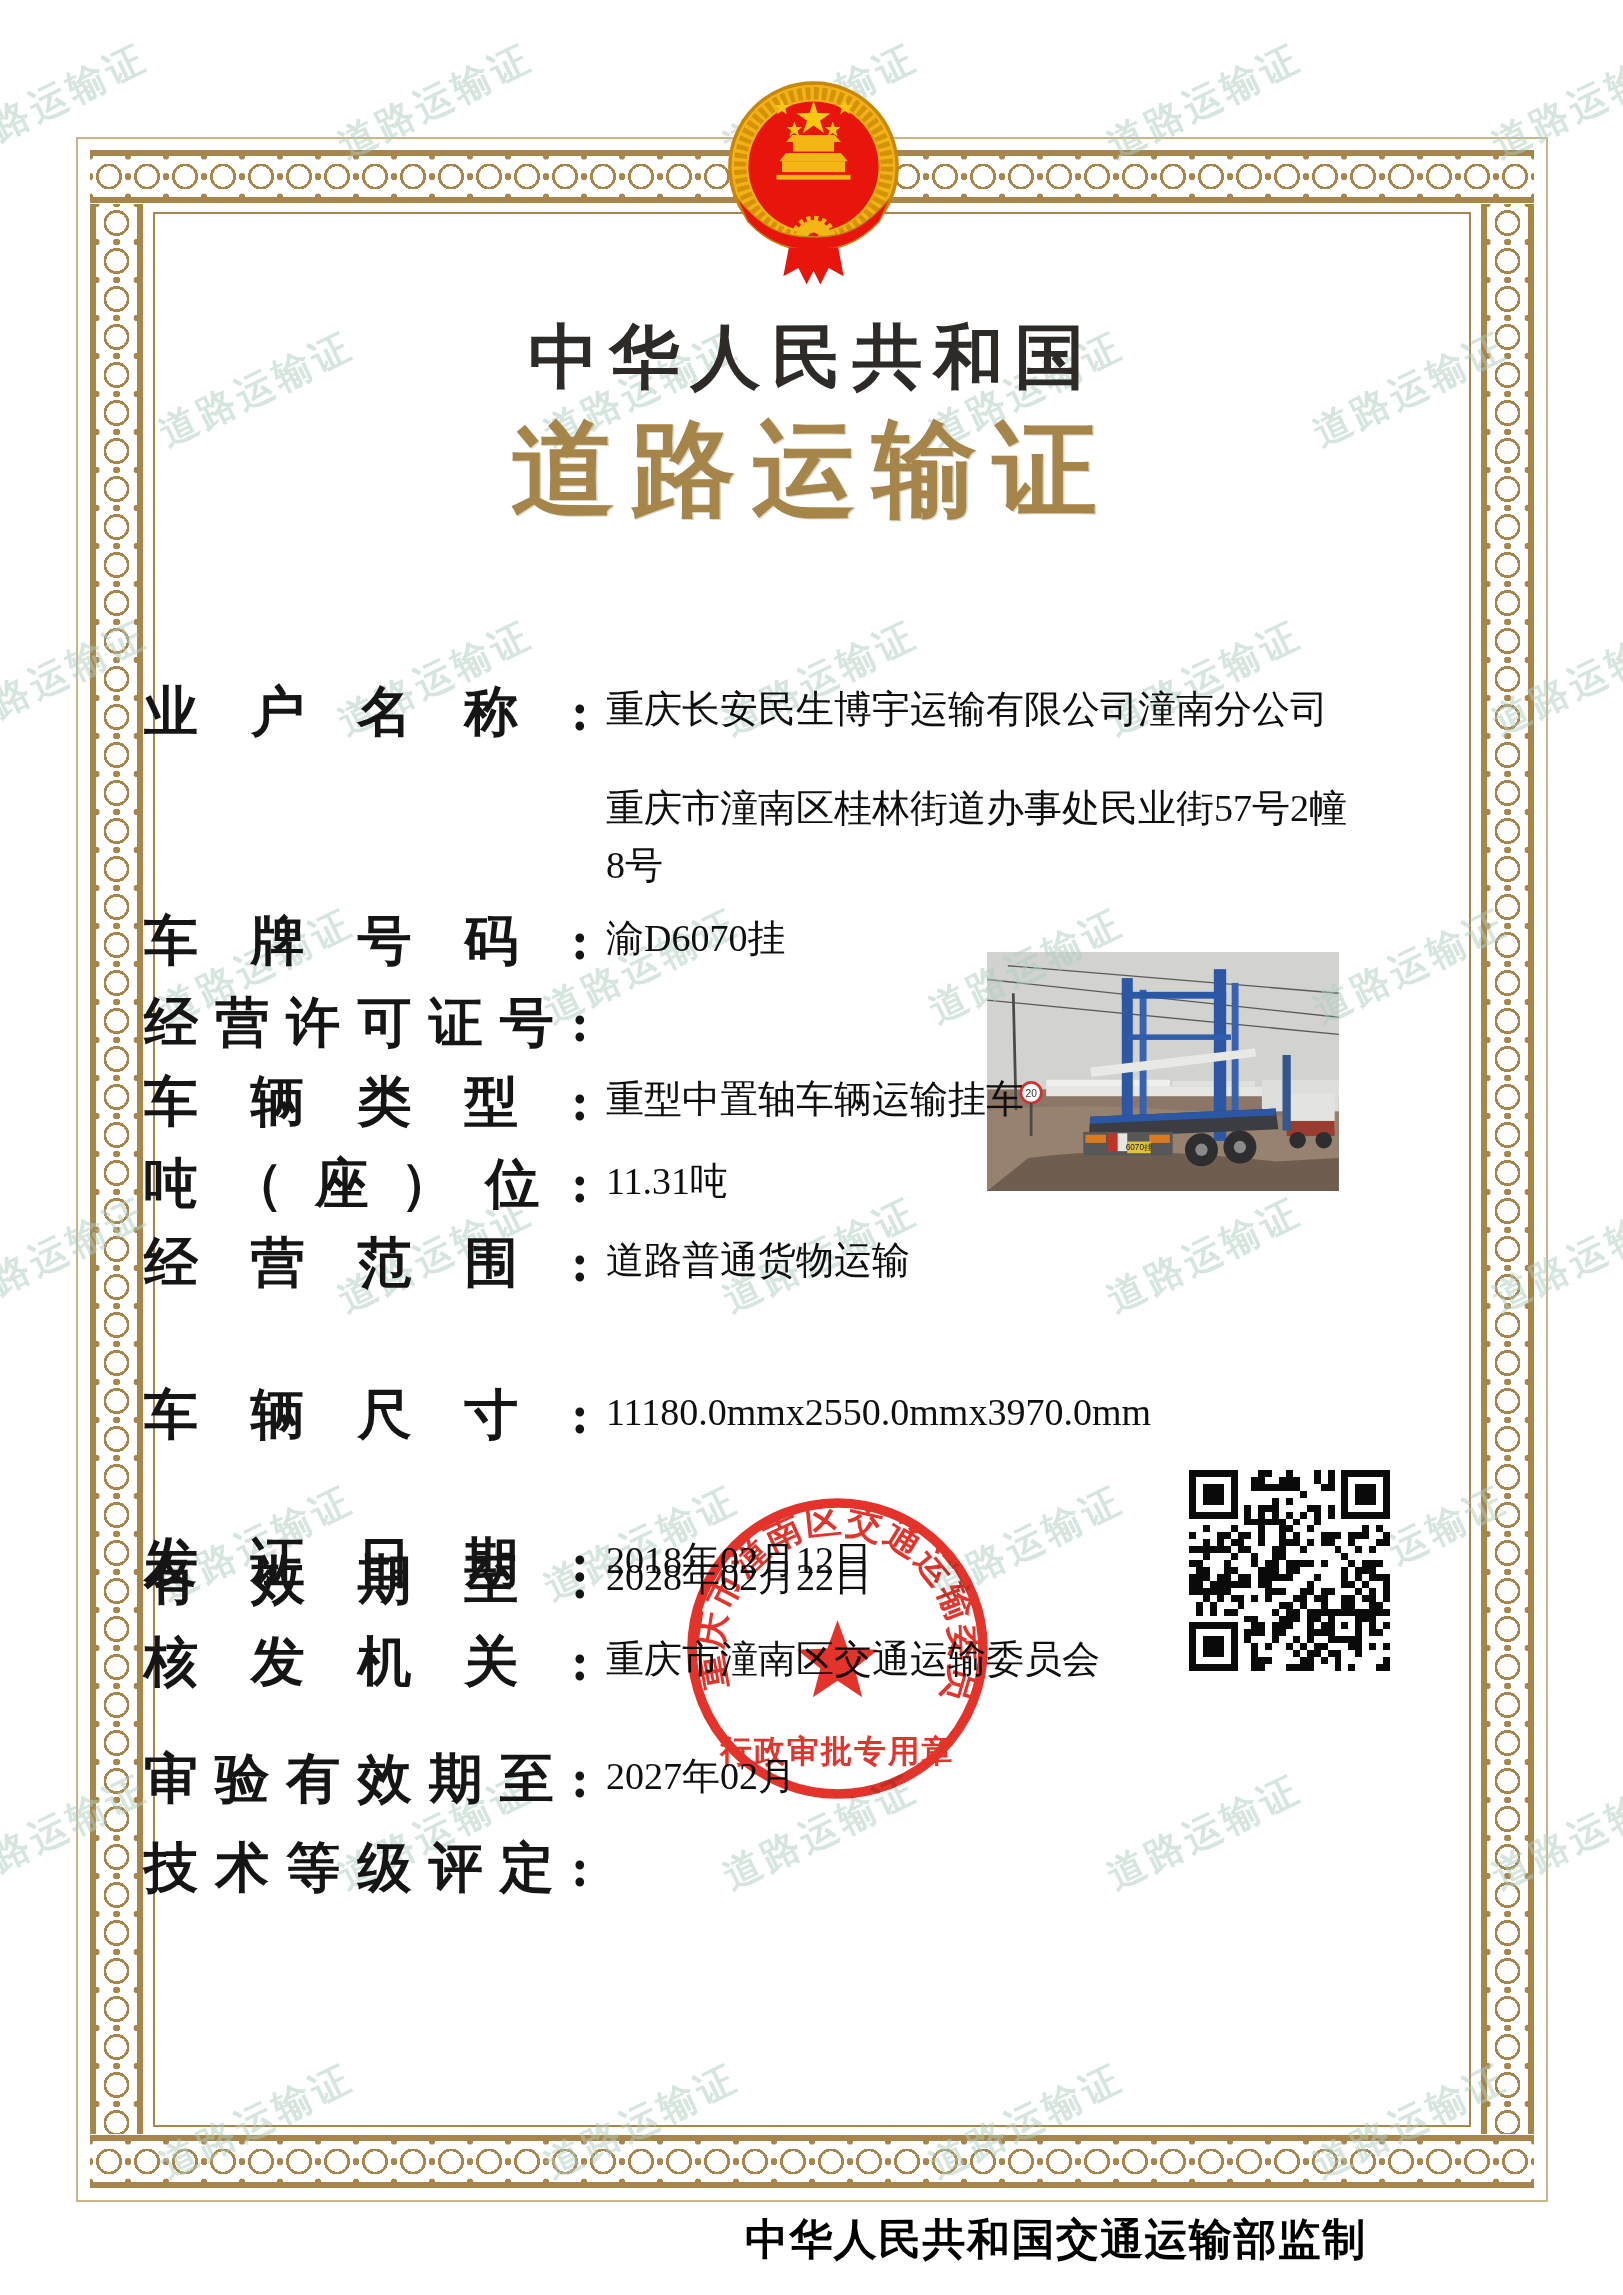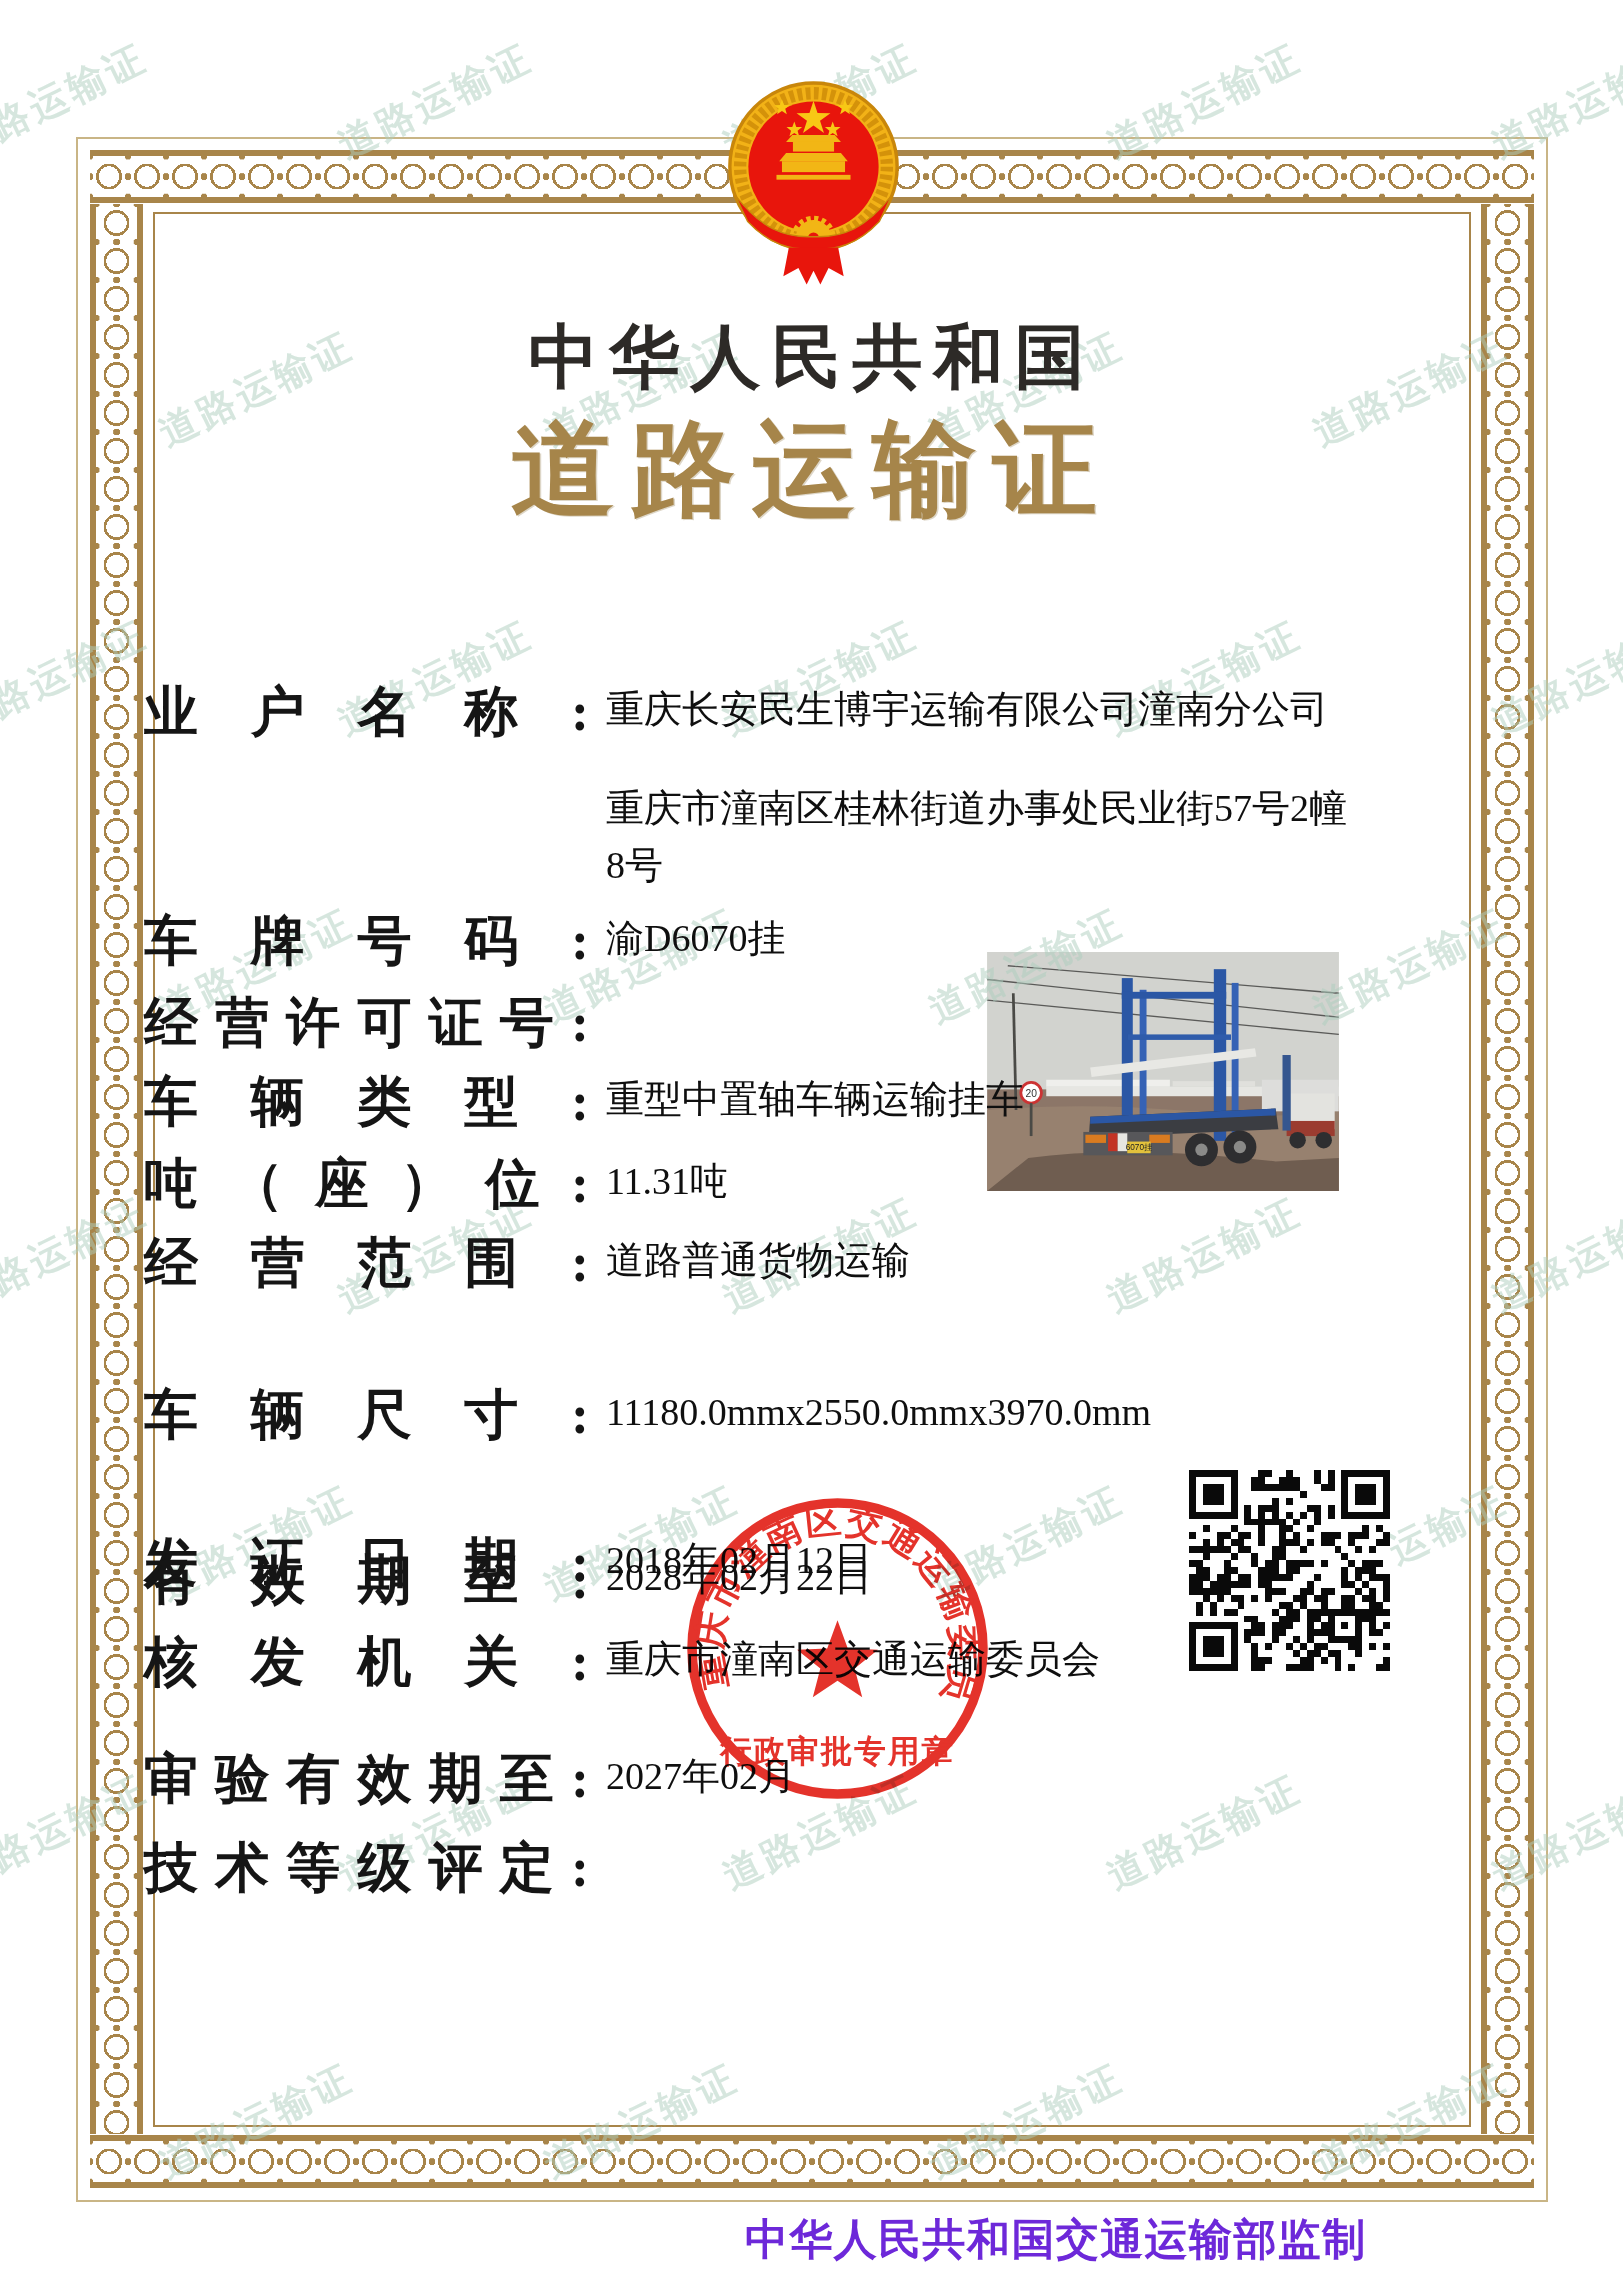--- a/index.html
+++ b/index.html
@@ -74,21 +74,21 @@
     white-space:pre-line; width:893px; color:#0f0f0f;
   }
   
   .photo{ position:absolute; left:987px; top:952px; z-index:2; }
   .qr{ position:absolute; left:1189px; top:1470px; z-index:4; }
   .stamp{ position:absolute; left:679px; top:1490px; z-index:6; mix-blend-mode:multiply; opacity:.93; }
   
   .footer{
     position:absolute; top:2211px; left:745px; z-index:4;
     font-family:Liberation Sans, sans-serif;
-    font-size:43px; font-weight:700; letter-spacing:1.4px; color:#6d28d9; white-space:nowrap;
+    font-size:43px; font-weight:700; letter-spacing:1.4px; color:#000000; white-space:nowrap;
   }
 </style>
 </head>
 <body>
 
 <div id="page">
 
   <div id="wm-layer">
       <span class="wm" style="left: -55px; top: 76px;">道路运输证</span>
       <span class="wm" style="left: 330px; top: 76px;">道路运输证</span>

